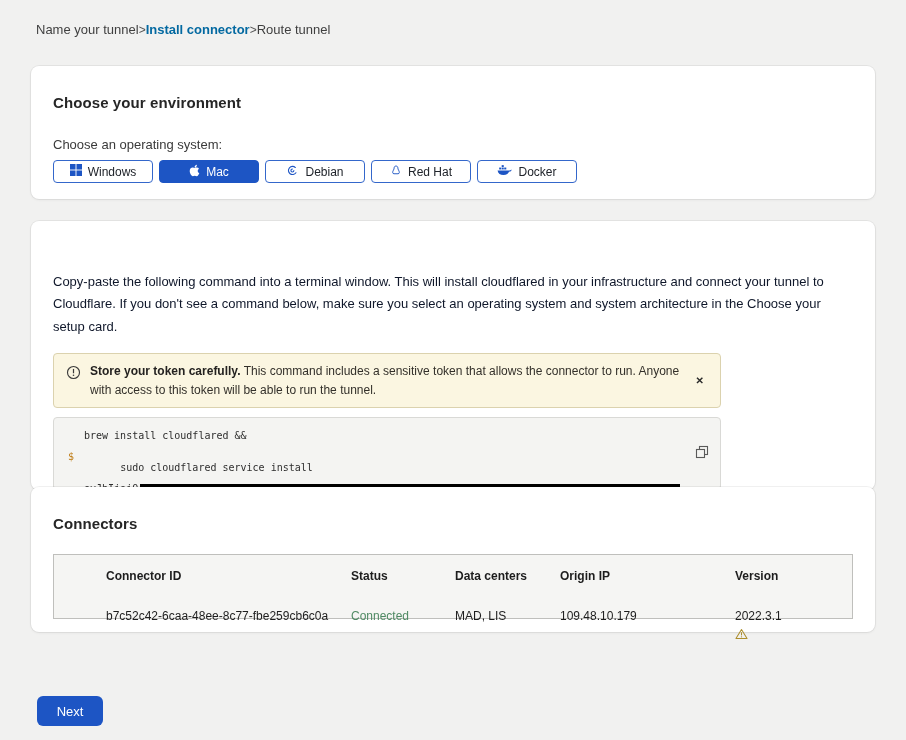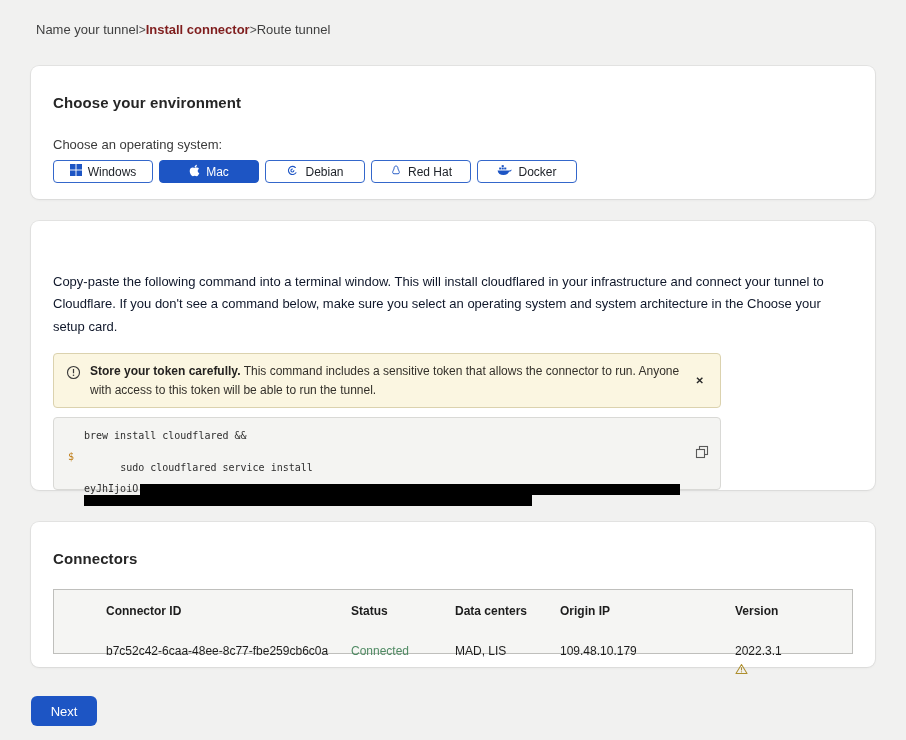--- a/index.html
+++ b/index.html
@@ -12,34 +12,34 @@
     position:relative;
     overflow:hidden;
   }
   
   .breadcrumb {
     position:absolute; left:36px; top:22px;
     font-size:13px; color:#3f3f3f;
     display:flex; align-items:center; 
   }
   .breadcrumb .crumb { cursor:default; }
-  .breadcrumb .crumb.active { font-weight:bold; color:#7f1d1d; }
+  .breadcrumb .crumb.active { font-weight:bold; color:#0369a1; }
   .breadcrumb .sep { color:#555; font-size:12px; }
 
   
   .card {
     position:absolute; left:31px; width:844px;
     background:#ffffff;
     border-radius:8px;
     box-shadow:0 0 0 1px rgba(0,0,0,0.05), 0 1px 3px rgba(0,0,0,0.06);
     padding:28px 22px;
   }
   #env-card   { top:66px;  height:133px; }
   #inst-card  { top:221px; height:269px; }
-  #conn-card  { top:522px; height:145px; }
+  #conn-card  { top:487px; height:145px; }
 
   .card h2 {
     margin:0; font-size:15px; font-weight:bold; color:#262626;
     letter-spacing:.1px;
   }
 
   
   .os-label { margin-top:26px; font-size:13px; color:#3a3a3a; }
   .os-row { display:flex; gap:6px; margin-top:8px; }
   .os-btn {
@@ -104,21 +104,21 @@
     row-gap:26px;
     font-size:12px;
   }
   .conn-table .th { font-weight:bold; color:#1d1d1d; }
   .conn-table .td { color:#1d1d1d; }
   .td.status { color:#4f8a63; }
   .td.version { display:flex; align-items:flex-start; gap:5px;flex-direction:column; }
 
   
   .next-btn {
-    position:absolute; left:31px; top:696px;
+    position:absolute; left:37px; top:696px;
     width:66px; height:30px;
     background:#1d55c4; color:#fff; border:none; border-radius:6px;
     font-size:13px; cursor:pointer;
     font-family:"Liberation Sans", sans-serif;
   }
 </style>
 </head>
 <body>
 
 <nav class="breadcrumb">

